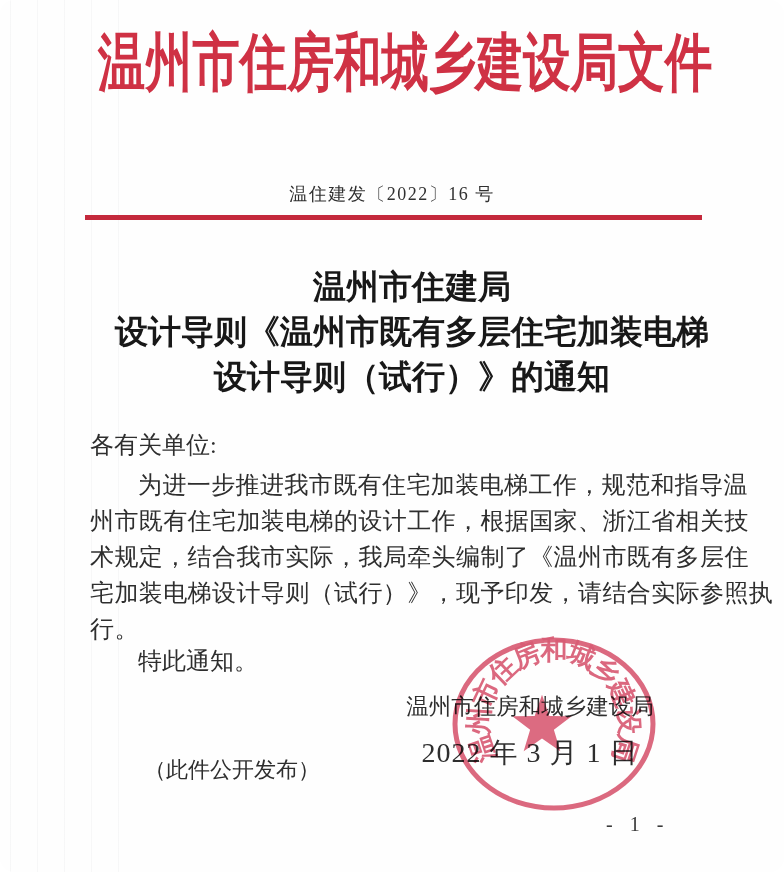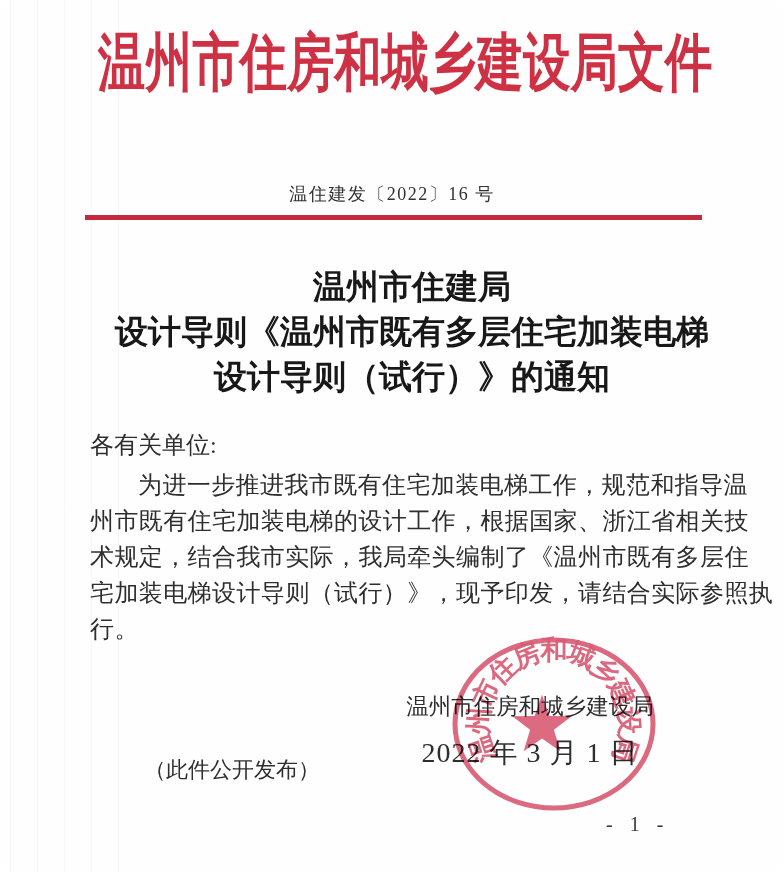--- a/index.html
+++ b/index.html
@@ -150,20 +150,21 @@
   </div>
 
   <div class="salutation">各有关单位:</div>
 
   <div class="body-line indent bl-0">为进一步推进我市既有住宅加装电梯工作，规范和指导温</div>
   <div class="body-line bl-1">州市既有住宅加装电梯的设计工作，根据国家、浙江省相关技</div>
   <div class="body-line bl-2">术规定，结合我市实际，我局牵头编制了《温州市既有多层住</div>
   <div class="body-line bl-3">宅加装电梯设计导则（试行）》，现予印发，请结合实际参照执</div>
   <div class="body-line bl-4">行。</div>
 
+  <div class="closing">特此通知。</div>
 
   <div class="signature-block">
     <div class="signer">温州市住房和城乡建设局</div>
     <div class="sign-date">2022 年 3 月 1 日</div>
   </div>
 
   <svg class="seal" width="220" height="196" viewBox="0 0 220 196" aria-hidden="true">
     <ellipse cx="108" cy="96" rx="99" ry="84" style="fill:none; stroke:var(--seal-red); stroke-width:5; opacity:0.92;"></ellipse>
     <polygon points="0,-40 9.4,-12.94 38.04,-12.36 15.22,4.94 23.51,32.36 0,16 -23.51,32.36 -15.22,4.94 -38.04,-12.36 -9.4,-12.94" transform="translate(96,98) scale(0.78)" style="fill:var(--seal-red); opacity:0.9;"></polygon>
     <path id="sealArc" d="M 50.8 130 A 66 66 0 1 1 165.2 130" style="fill:none; stroke:none;"></path>

